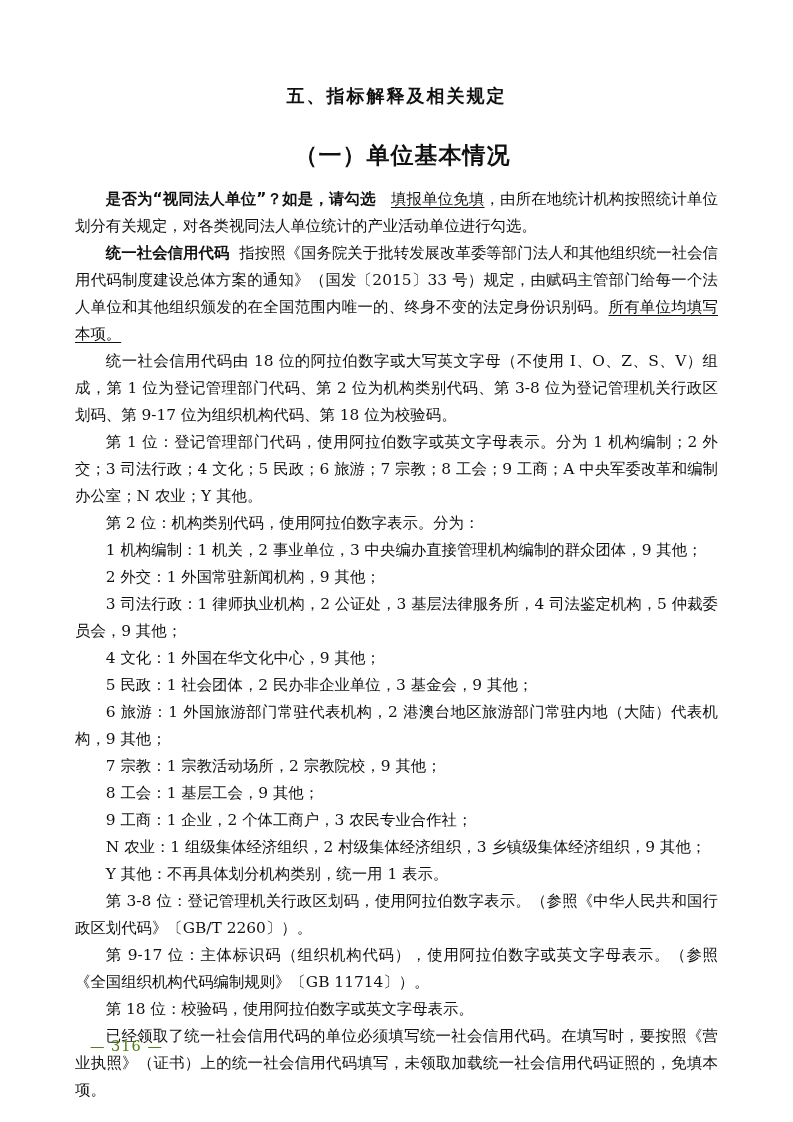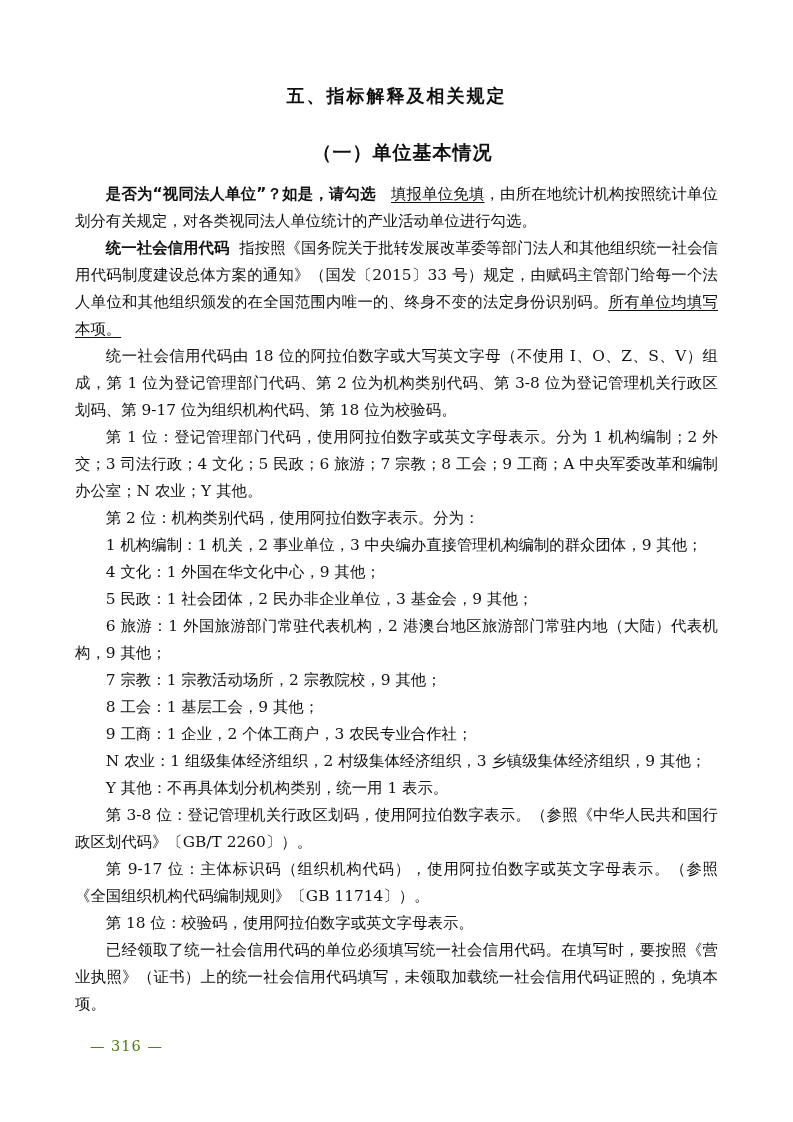--- a/index.html
+++ b/index.html
@@ -24,21 +24,21 @@
     font-weight: bold;
     font-size: 18px;
     letter-spacing: 2px;
     color: #111111;
   }
   .section-heading {
     margin: 32px 0 0 12px;
     text-align: center;
     font-family: "DejaVu Sans", "Liberation Sans", sans-serif;
     font-weight: bold;
-    font-size: 19px;
+    font-size: 23px;
     letter-spacing: 1px;
     color: #111111;
   }
   .body-text {
     margin: 15px 75px 0 75px;
     font-size: 15.4px;
     line-height: 27px;
     text-align: justify;
   }
   .para {
@@ -68,20 +68,22 @@
 <div class="page">
   <h1 class="doc-title">五、指标解释及相关规定</h1>
   <h2 class="section-heading">（一）单位基本情况</h2>
   <div class="body-text" id="paragraphs">
       <p class="para"><span class="run-bold">是否为“视同法人单位”？如是，请勾选</span><span>&nbsp;&nbsp;&nbsp;</span><span class="run-underline">填报单位免填</span><span>，由所在地统计机构按照统计单位划分有关规定，对各类视同法人单位统计的产业活动单位进行勾选。</span></p>
       <p class="para"><span class="run-bold">统一社会信用代码</span><span>&nbsp;&nbsp;指按照《国务院关于批转发展改革委等部门法人和其他组织统一社会信用代码制度建设总体方案的通知》（国发〔2015〕33 号）规定，由赋码主管部门给每一个法人单位和其他组织颁发的在全国范围内唯一的、终身不变的法定身份识别码。</span><span class="run-underline">所有单位均填写本项。</span></p>
       <p class="para"><span>统一社会信用代码由 18 位的阿拉伯数字或大写英文字母（不使用 I、O、Z、S、V）组成，第 1 位为登记管理部门代码、第 2 位为机构类别代码、第 3-8 位为登记管理机关行政区划码、第 9-17 位为组织机构代码、第 18 位为校验码。</span></p>
       <p class="para"><span>第 1 位：登记管理部门代码，使用阿拉伯数字或英文字母表示。分为 1 机构编制；2 外交；3 司法行政；4 文化；5 民政；6 旅游；7 宗教；8 工会；9 工商；A 中央军委改革和编制办公室；N 农业；Y 其他。</span></p>
       <p class="para"><span>第 2 位：机构类别代码，使用阿拉伯数字表示。分为：</span></p>
       <p class="para"><span>1 机构编制：1 机关，2 事业单位，3 中央编办直接管理机构编制的群众团体，9 其他；</span></p>
+      <p class="para"><span>2 外交：1 外国常驻新闻机构，9 其他；</span></p>
+      <p class="para"><span>3 司法行政：1 律师执业机构，2 公证处，3 基层法律服务所，4 司法鉴定机构，5 仲裁委员会，9 其他；</span></p>
       <p class="para"><span>4 文化：1 外国在华文化中心，9 其他；</span></p>
       <p class="para"><span>5 民政：1 社会团体，2 民办非企业单位，3 基金会，9 其他；</span></p>
       <p class="para"><span>6 旅游：1 外国旅游部门常驻代表机构，2 港澳台地区旅游部门常驻内地（大陆）代表机构，9 其他；</span></p>
       <p class="para"><span>7 宗教：1 宗教活动场所，2 宗教院校，9 其他；</span></p>
       <p class="para"><span>8 工会：1 基层工会，9 其他；</span></p>
       <p class="para"><span>9 工商：1 企业，2 个体工商户，3 农民专业合作社；</span></p>
       <p class="para"><span>N 农业：1 组级集体经济组织，2 村级集体经济组织，3 乡镇级集体经济组织，9 其他；</span></p>
       <p class="para"><span>Y 其他：不再具体划分机构类别，统一用 1 表示。</span></p>
       <p class="para"><span>第 3-8 位：登记管理机关行政区划码，使用阿拉伯数字表示。（参照《中华人民共和国行政区划代码》〔GB/T 2260〕）。</span></p>
       <p class="para"><span>第 9-17 位：主体标识码（组织机构代码），使用阿拉伯数字或英文字母表示。（参照《全国组织机构代码编制规则》〔GB 11714〕）。</span></p>

